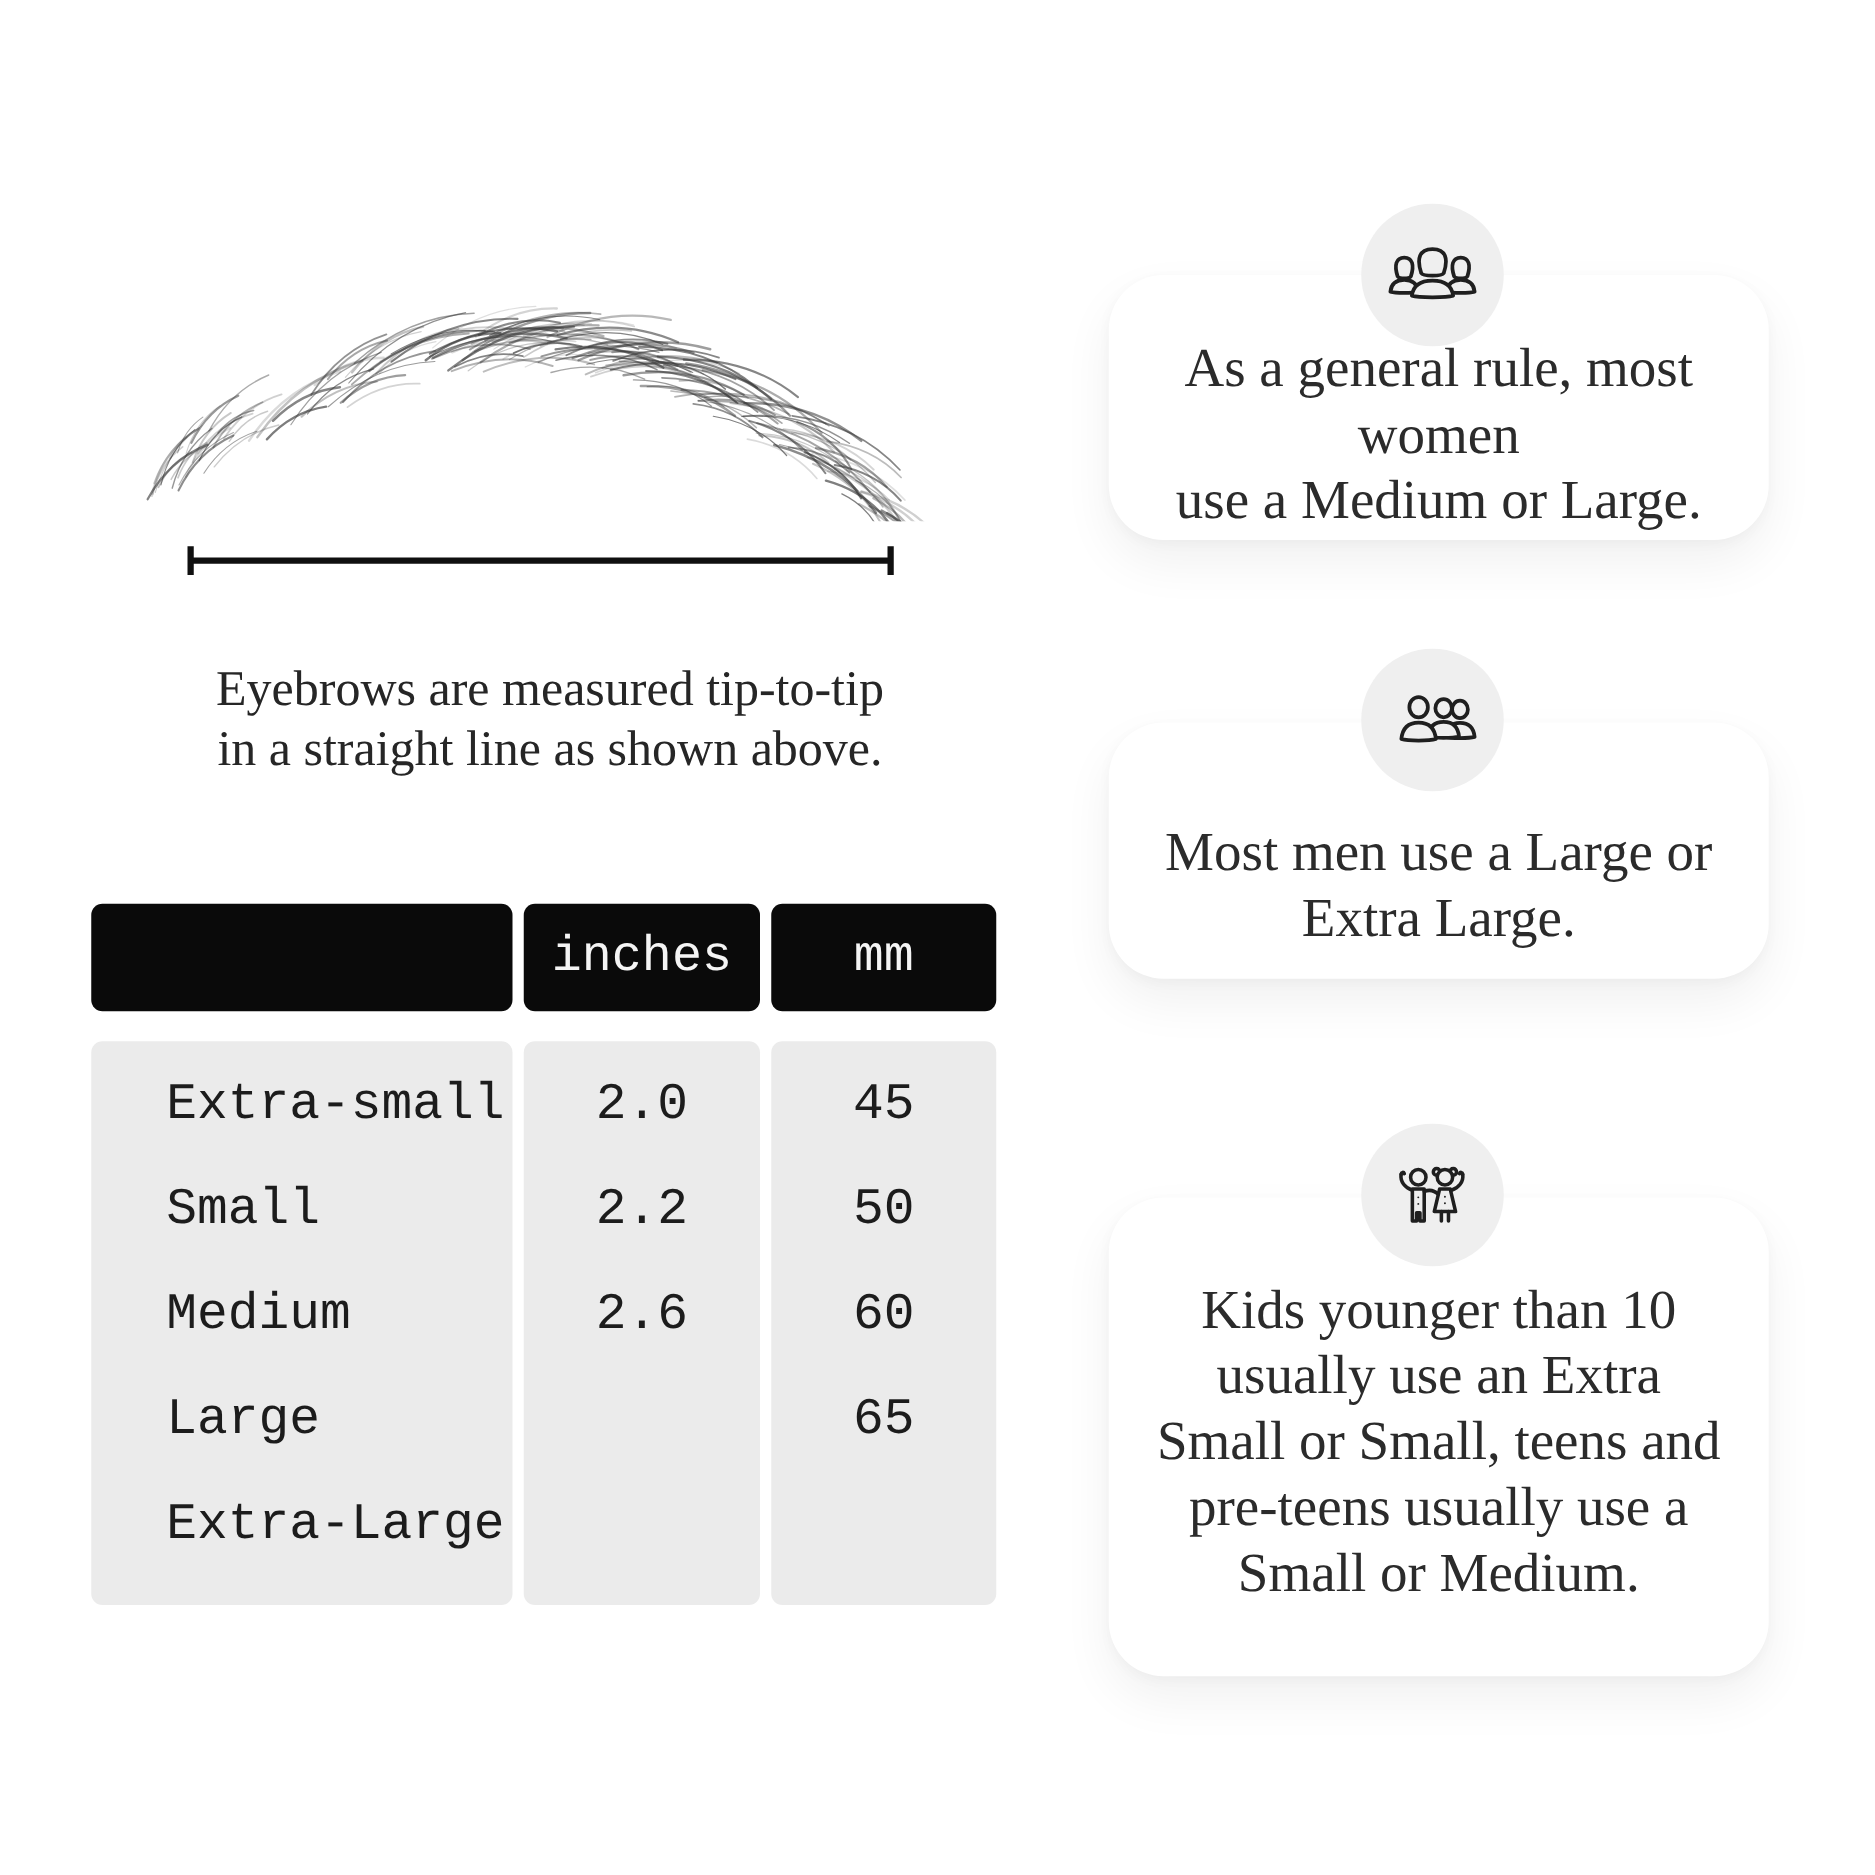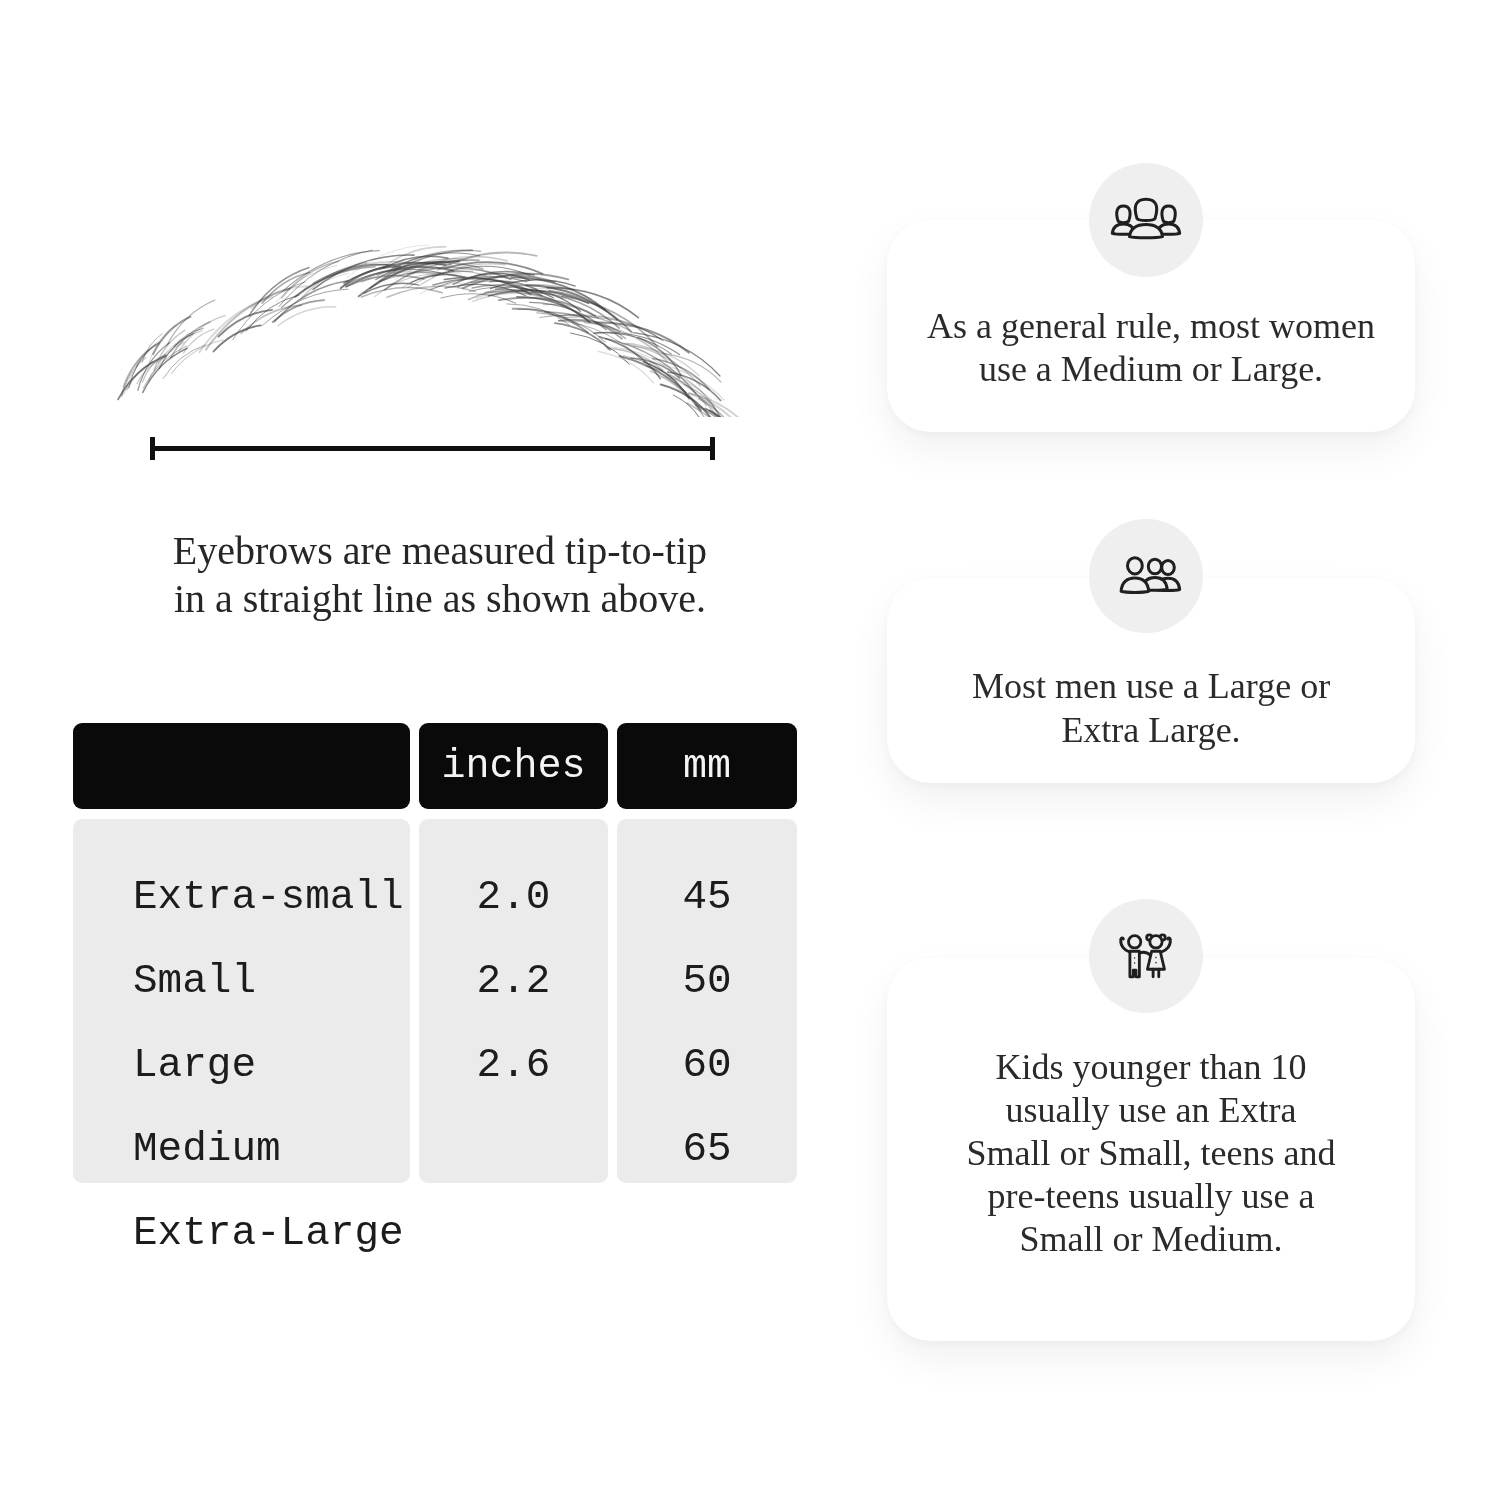--- a/index.html
+++ b/index.html
@@ -17,34 +17,34 @@
   .cap-right{right:-2px;}
 
   
   .caption{position:absolute;left:100px;top:527px;width:680px;text-align:center;
            font-size:40px;line-height:1.2;white-space:pre-line;color:#262626;}
 
   
   .col{position:absolute;top:723px;font-family:Liberation Mono, monospace;}
   .col .head{height:86px;border-radius:9px;background:#0a0a0a;color:#f4f4f4;
              display:flex;align-items:center;justify-content:center;font-size:40px;}
-  .col .body{margin-top:10px;height:364px;border-radius:9px;background:#ebebeb;
-             padding-top:36px;box-sizing:border-box;}
+  .col .body{margin-top:24px;height:451px;border-radius:9px;background:#ebebeb;
+             padding-top:9px;box-sizing:border-box;}
   .cell{height:84px;display:flex;align-items:center;font-size:41px;color:#1c1c1c;}
   .col1{left:73px;width:337px;}
   .col2{left:419px;width:189px;}
   .col3{left:617px;width:180px;}
   .col1 .cell{padding-left:60px;}
   .col2 .cell,.col3 .cell{justify-content:center;}
 
   
   .card{position:absolute;left:887px;width:528px;background:#ffffff;border-radius:44px;
         box-shadow:0 18px 40px rgba(0,0,0,.06),0 3px 10px rgba(0,0,0,.03);
         display:flex;align-items:center;justify-content:center;text-align:center;
-        font-size:36px;line-height:1.2;white-space:pre-line;color:#2b2b2b;
+        font-size:44px;line-height:1.2;white-space:pre-line;color:#2b2b2b;
         box-sizing:border-box;padding-left:28px;padding-right:28px;}
   .card1{top:220px;height:212px;padding-top:44px;}
   .card2{top:578px;height:205px;padding-top:56px;}
   .card3{top:958px;height:383px;padding-top:8px;}
 
   .icon-circle{position:absolute;left:1089px;width:114px;height:114px;border-radius:50%;
                background:#efefef;display:flex;align-items:center;justify-content:center;z-index:2;}
   .ic1{top:163px;}
   .ic2{top:519px;}
   .ic3{top:899px;}
@@ -241,22 +241,22 @@
   </div>
 
   <div class="caption">Eyebrows are measured tip-to-tip
 in a straight line as shown above.</div>
 
   <div class="col col1">
     <div class="head"></div>
     <div class="body">
       <div class="cell">Extra-small</div>
       <div class="cell">Small</div>
+      <div class="cell">Medium</div>
       <div class="cell">Large</div>
-      <div class="cell">Medium</div>
       <div class="cell">Extra-Large</div>
     </div>
   </div>
 
   <div class="col col2">
     <div class="head">inches</div>
     <div class="body">
       <div class="cell">2.0</div>
       <div class="cell">2.2</div>
       <div class="cell">2.6</div>

